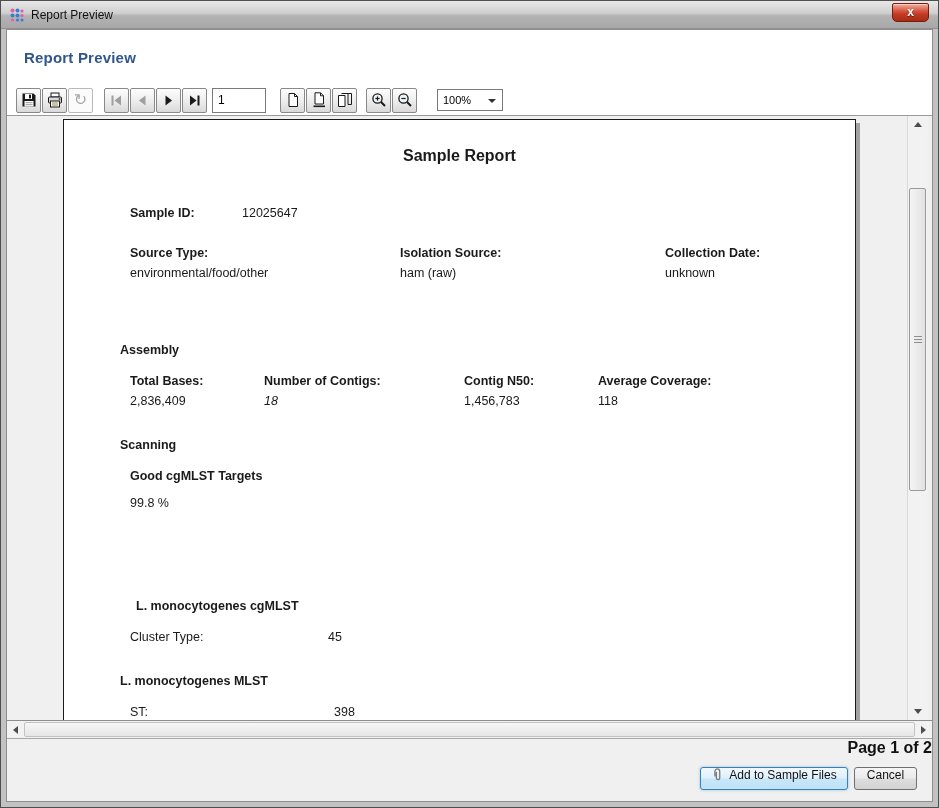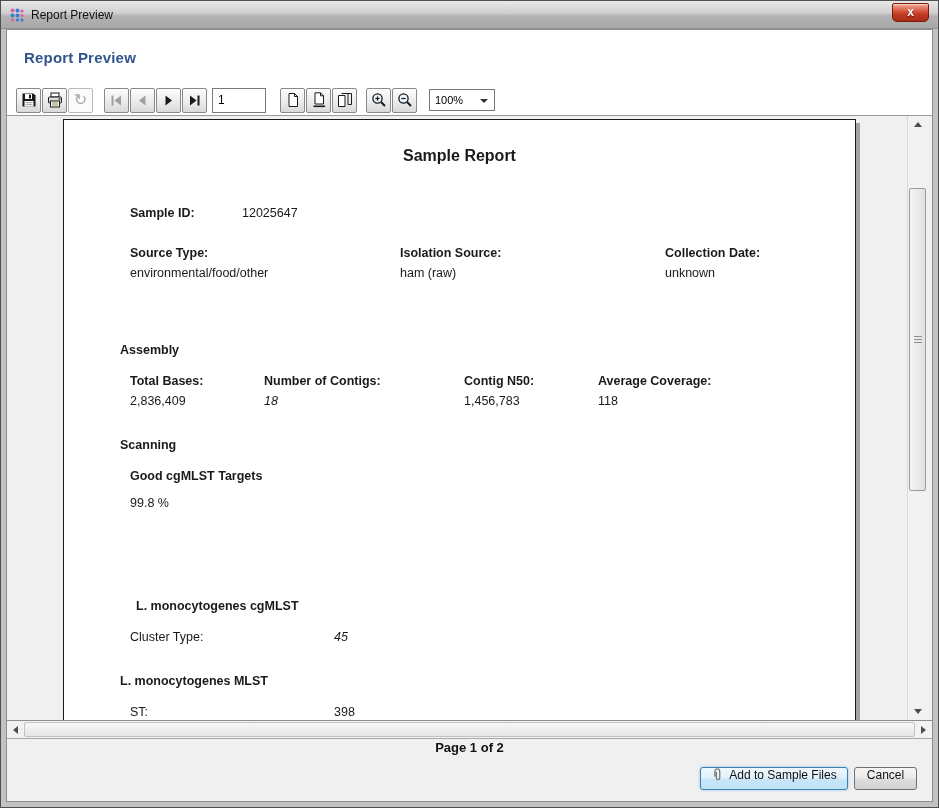--- a/index.html
+++ b/index.html
@@ -51,21 +51,21 @@
     background:linear-gradient(180deg,#fdfdfd 0%,#ececec 55%,#d9d9d9 100%);
     display:flex; align-items:center; justify-content:center;
   }
   .tbtn.flat { border-color:#b9b9b9; background:#fbfbfb; }
   .gap10 { margin-left:10px; } .gap14 { margin-left:14px; } .gap8 { margin-left:8px; }
   .page-input {
     width:54px; height:25px; margin-left:4px; border:1px solid #7a7a7a;
     font-size:12px; padding-left:5px; font-family:"Liberation Sans",sans-serif;
   }
   .zoom-select {
-    width:66px; height:22px; margin-left:11px; border:1px solid #7a7a7a; background:#fff;
+    width:66px; height:22px; margin-left:19px; border:1px solid #7a7a7a; background:#fff;
     display:flex; align-items:center; font-size:11px; padding-left:5px; position:relative;
   }
   .zoom-caret {
     position:absolute; right:6px; top:9px; width:0; height:0;
     border-left:4px solid transparent; border-right:4px solid transparent; border-top:4px solid #333;
   }
   .refresh-glyph { font-size:16px; color:#a9a9a9; line-height:14px; }
 
   
   .docarea {
@@ -113,21 +113,21 @@
   .hs-left { left:0; } .hs-right { right:0; }
   .hs-thumb {
     position:absolute; top:1px; left:17px; right:17px; height:15px;
     border:1px solid #c2c2c2; border-radius:2px;
     background:linear-gradient(180deg,#f7f7f7,#e6e6e6);
   }
 
   
   .statusbar {
     flex:0 0 19px; background:#f0f0f0; border-top:1px solid #a7a7a7;
-    text-align:center; font-size:13px; font-weight:bold; color:#111; line-height:18px;
+    text-align:right; font-size:16px; font-weight:bold; color:#111; line-height:18px;
   }
   .footer { flex:1; background:#f0f0f0; position:relative; }
   .btn {
     position:absolute; top:10px; height:23px; border-radius:3px;
     font-size:12px; color:#111; display:flex; align-items:flex-start; justify-content:center;
     cursor:default;
   }
   .btn-add {
     right:84px; width:148px;
     border:1px solid #3c7fb1;
@@ -286,21 +286,21 @@
         <span class="abs val" style="top:274px; left:400px;">1,456,783</span>
         <span class="abs val" style="top:274px; left:534px;">118</span>
 
         <span class="abs sec" style="top:318px; left:56px;">Scanning</span>
         <span class="abs lbl" style="top:349px; left:66px;">Good cgMLST Targets</span>
         <span class="abs val" style="top:376px; left:66px;">99.8 %</span>
 
 
         <span class="abs sec" style="top:479px; left:72px;">L. monocytogenes cgMLST</span>
         <span class="abs val" style="top:510px; left:66px;">Cluster Type:</span>
-        <span class="abs val" style="top:510px; left:270px;font-style:italic;">45</span>
+        <span class="abs val" style="top:510px; left:264px;">45</span>
 
         <span class="abs sec" style="top:554px; left:56px;">L. monocytogenes MLST</span>
         <span class="abs val" style="top:585px; left:66px;">ST:</span>
         <span class="abs val" style="top:585px; left:270px;">398</span>
       </div>
 
       <div class="vscroll">
         <div class="vs-arrow vs-up">
             <span class="tri-up"></span>
           </div>

